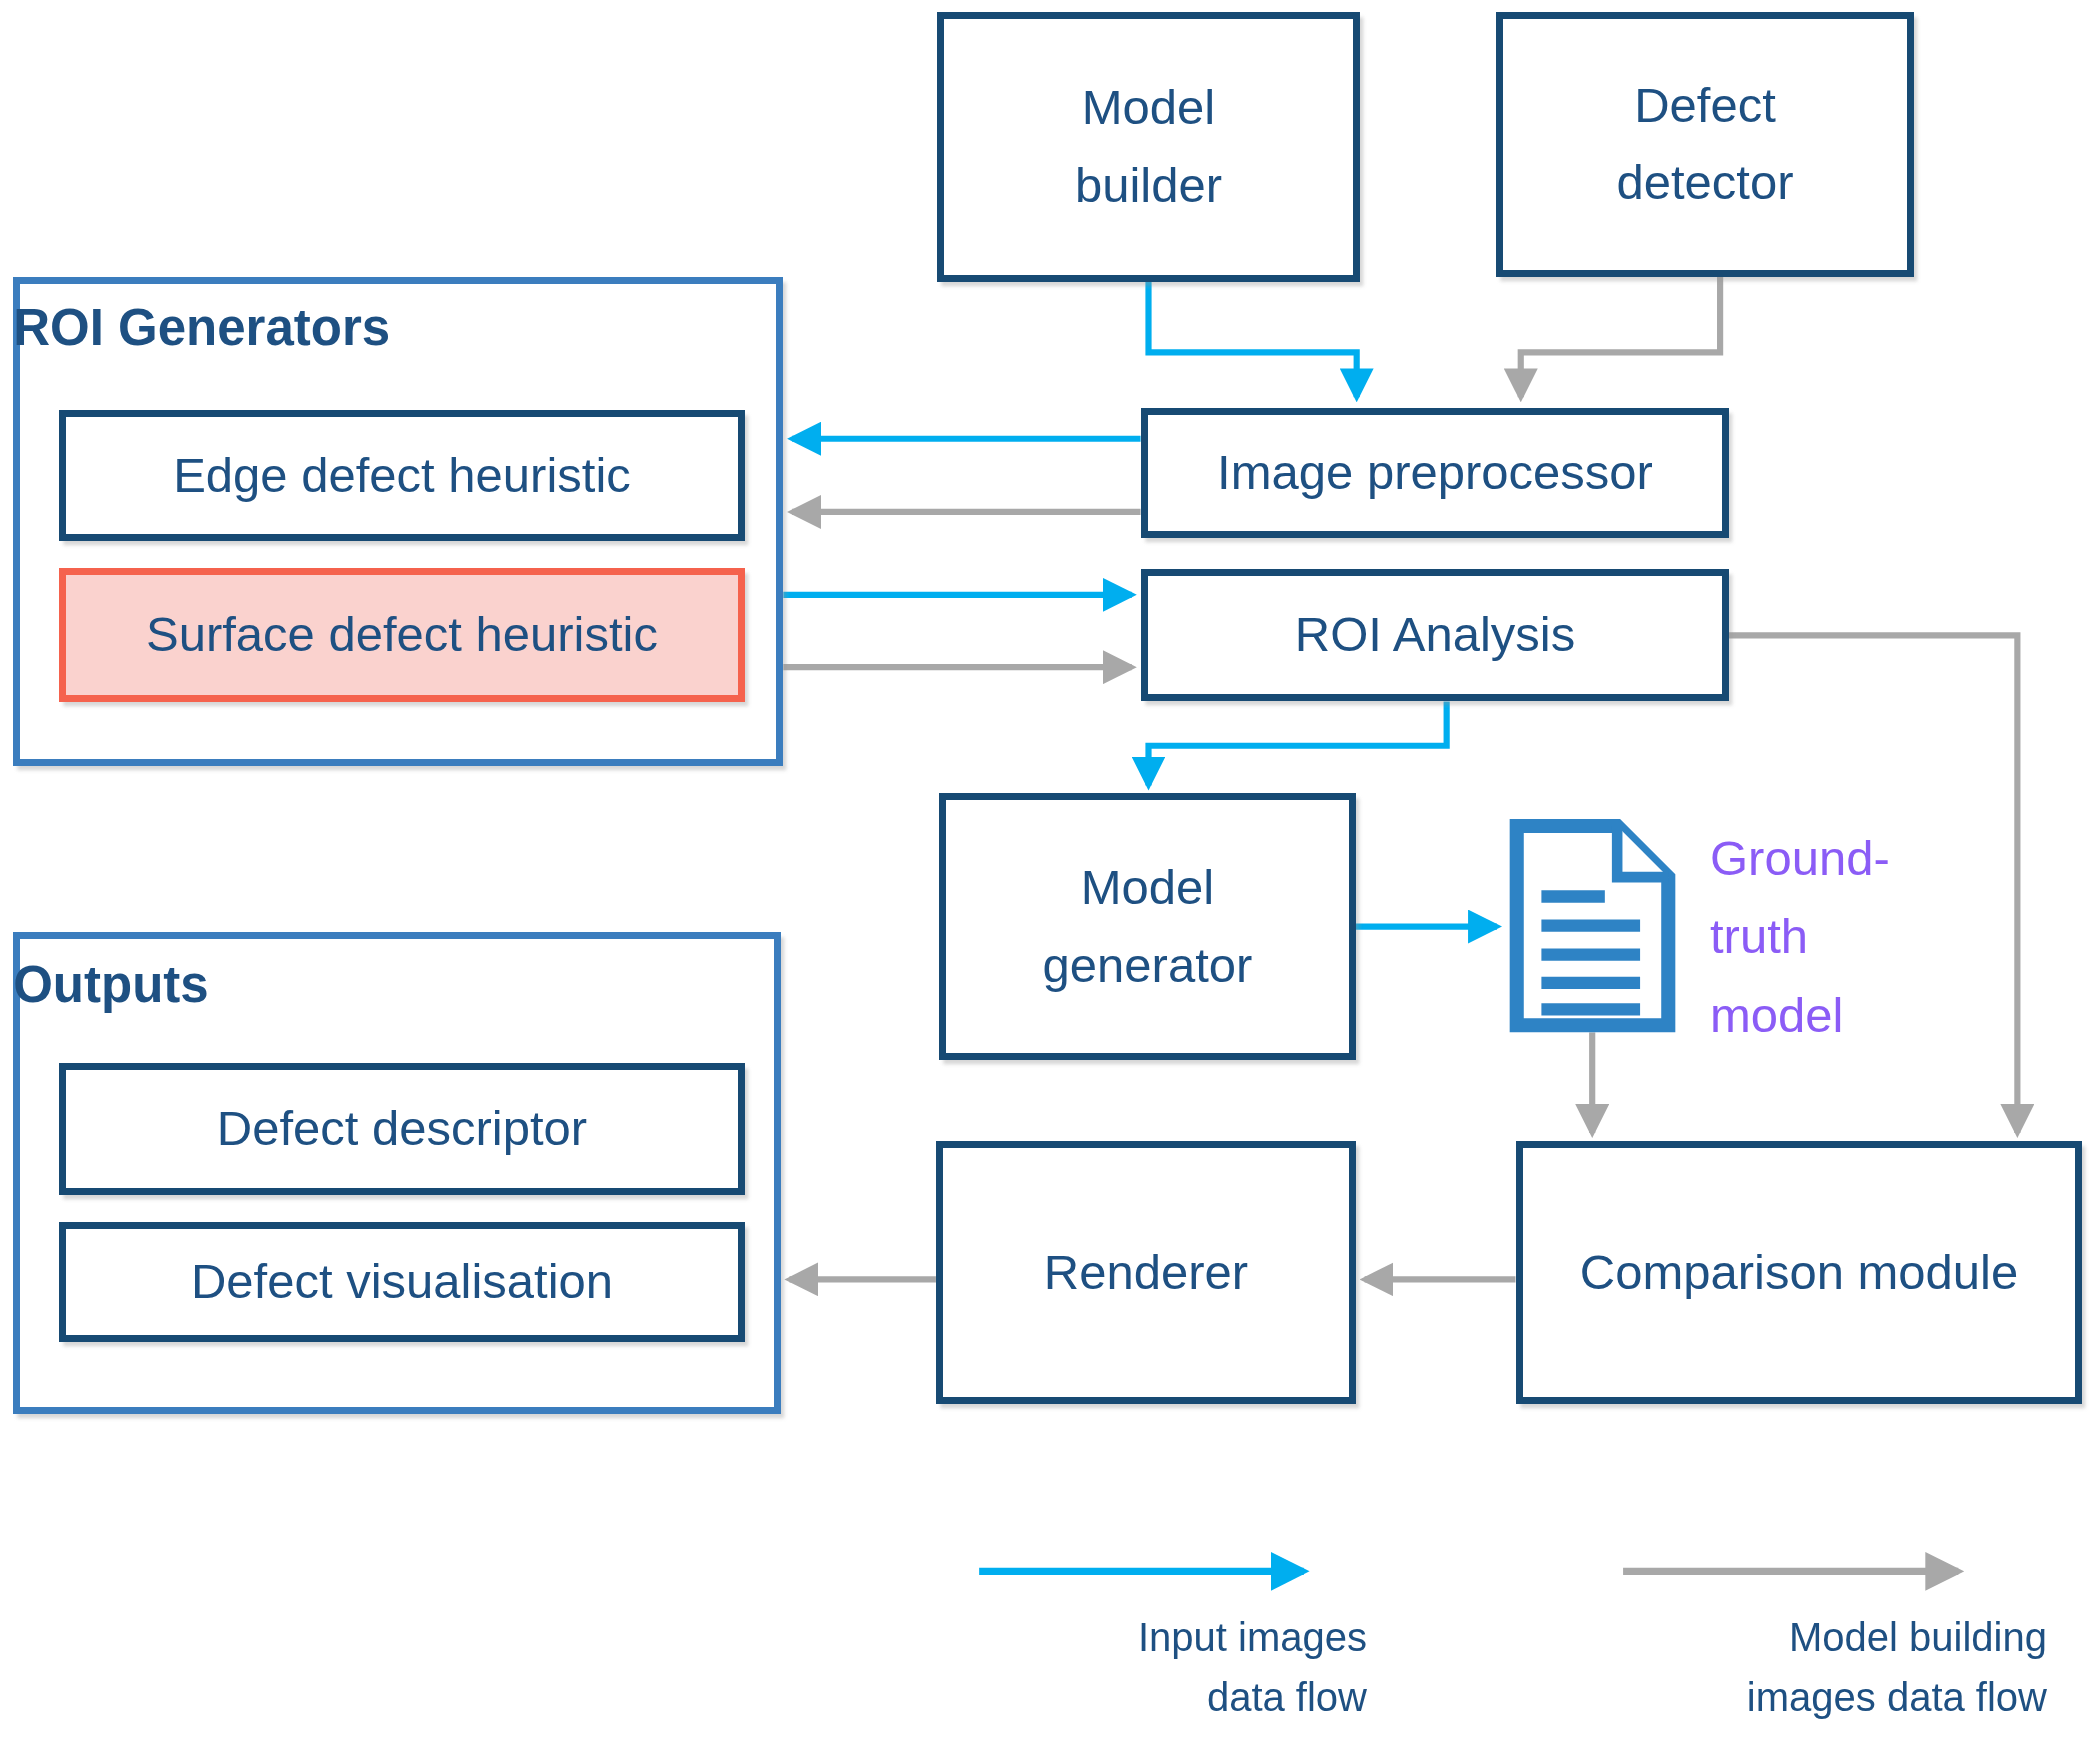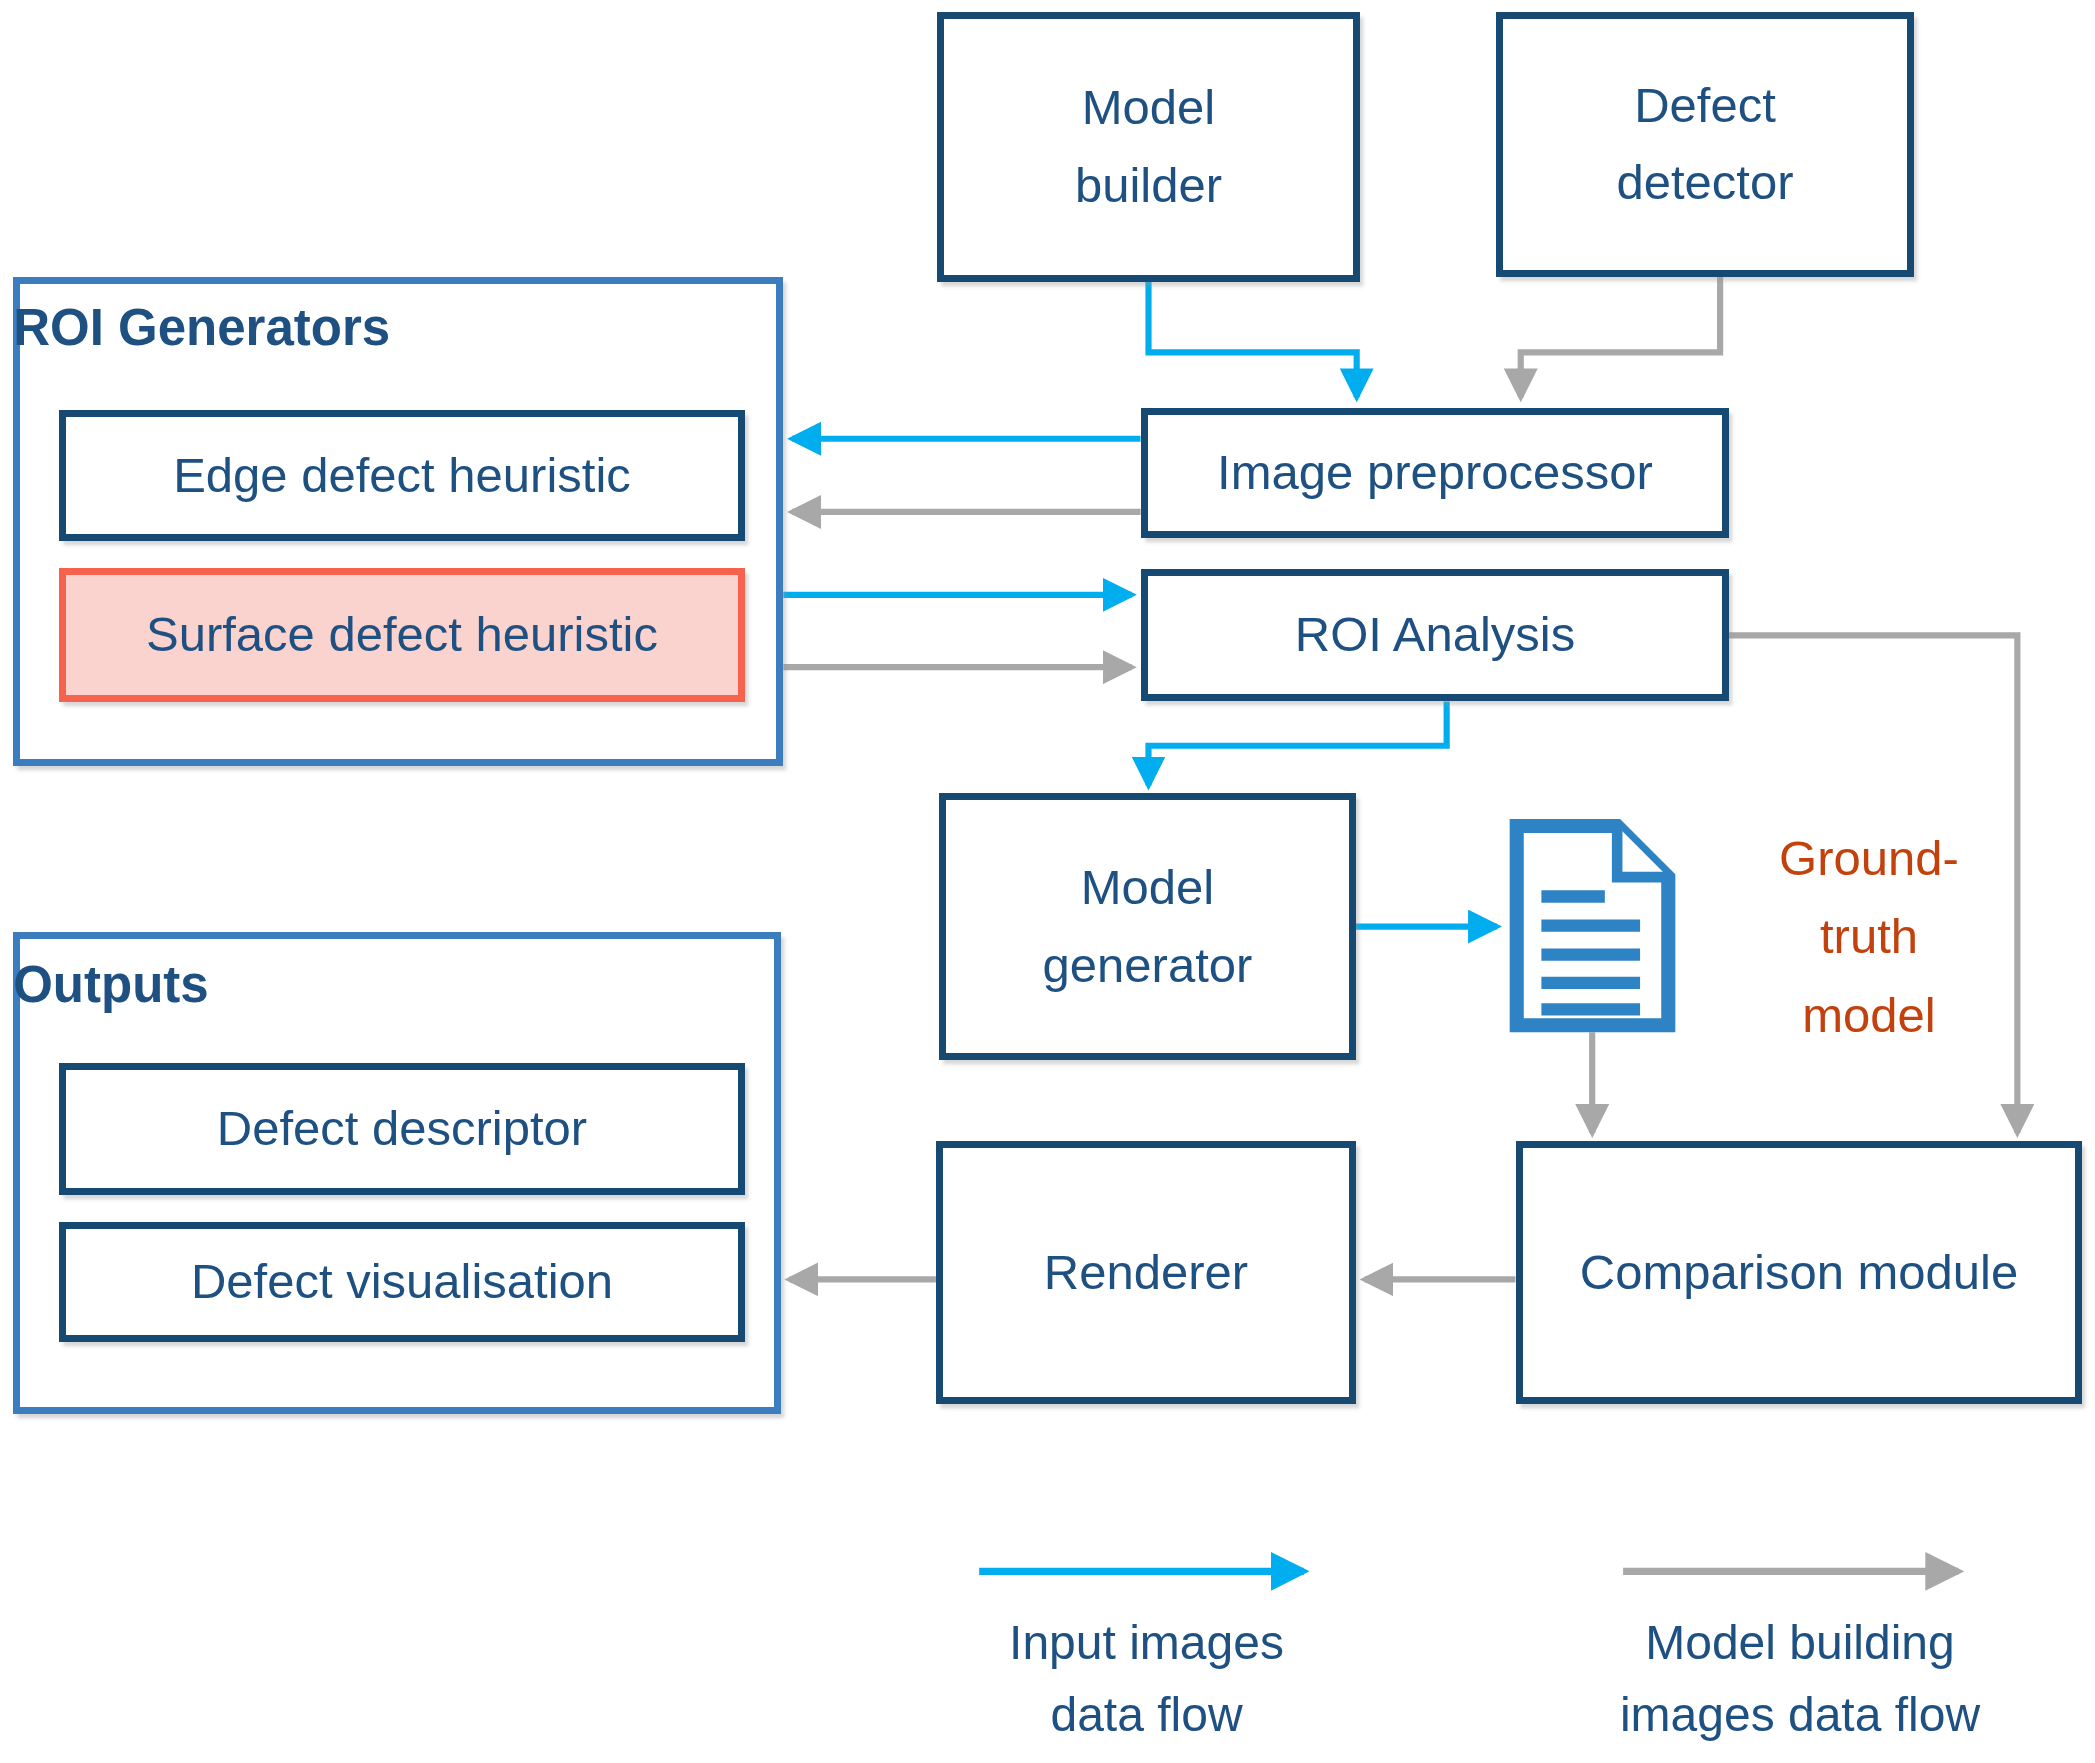--- a/index.html
+++ b/index.html
@@ -16,24 +16,24 @@
   .container-box{
     position:absolute;background:#ffffff;border:7px solid #3B7DBE;box-sizing:border-box;
     box-shadow:4.4px 5.3px 3.5px rgba(150,150,150,0.38);
   }
   .container-title{
     position:absolute;text-align:left;font-weight:700;color:#1E5082;font-size:51px;
   }
   .highlight{border-color:#F5624D;background:#FAD2CE;}
   .ln{display:block;}
   .gt-label{
-    position:absolute;color:#c2410c;font-size:49px;line-height:1.6;text-align:center;
+    position:absolute;color:#8b5cf6;font-size:49px;line-height:1.6;text-align:left;
   }
   .legend-label{
-    position:absolute;text-align:center;color:#1E5082;font-size:48px;line-height:1.5;
+    position:absolute;text-align:right;color:#1E5082;font-size:40px;line-height:1.5;
   }
   #arrows{position:absolute;left:0;top:0;width:2095px;height:1764px;pointer-events:none;}
   #doc-icon-svg{position:absolute;}
 </style>
 </head>
 <body>
 
 <div id="canvas">
 
   <svg id="arrows" viewBox="0 0 2375 1999">

